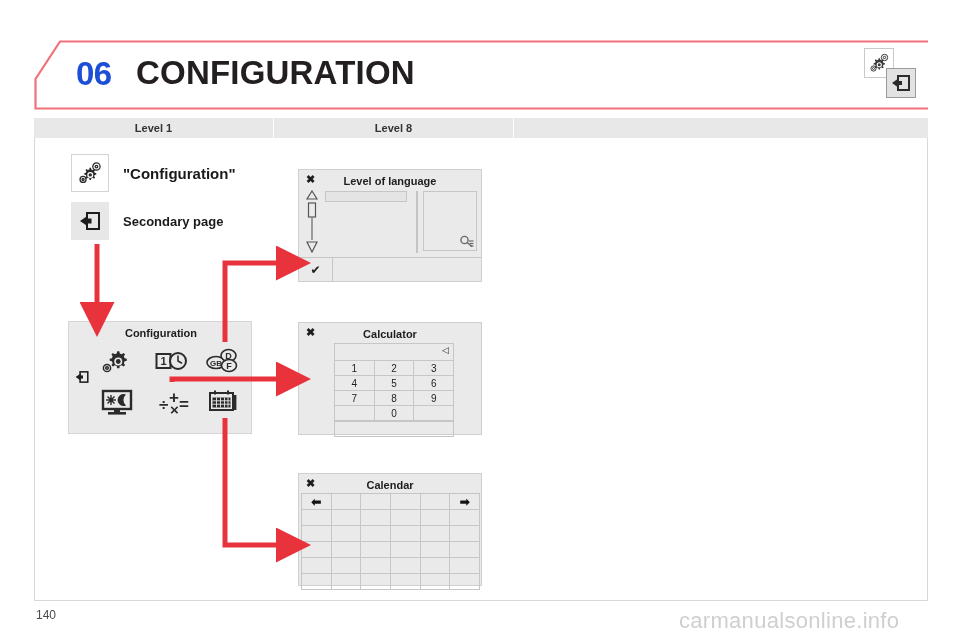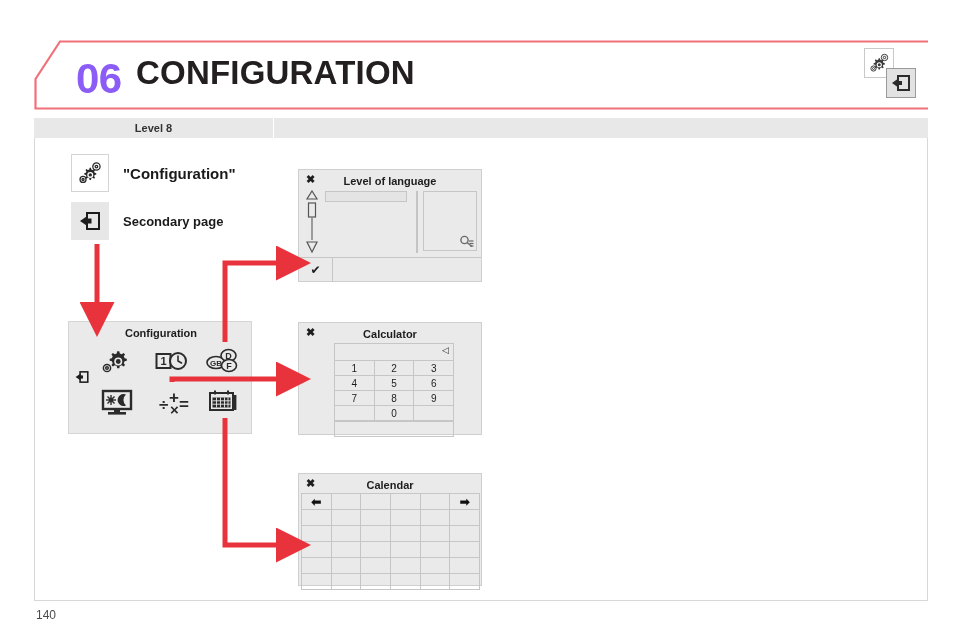--- a/index.html
+++ b/index.html
@@ -27,23 +27,23 @@
     left: 34px;
     top: 40px;
     width: 894px;
     height: 70px;
   }
   .banner svg { display: block; }
   .banner-num {
     position: absolute;
     left: 42px;
     top: 15px;
-    font-size: 42px;
+    font-size: 33px;
     font-weight: bold;
-    color: #8b5cf6;
+    color: #1d4ed8;
     letter-spacing: -0.5px;
   }
   .banner-title {
     position: absolute;
     left: 102px;
     top: 14px;
     font-size: 33px;
     font-weight: bold;
     color: #231f20;
     letter-spacing: 0.2px;
@@ -412,20 +412,21 @@
         <svg width="28" height="28" viewBox="0 0 28 28">
           <rect x="11" y="7" width="11" height="14" fill="none" stroke="#2b2b2b" stroke-width="2"></rect>
           <path d="M5 14 L12 9 L12 19 Z" fill="#2b2b2b"></path>
           <rect x="11" y="12" width="4" height="4" fill="#2b2b2b"></rect>
         </svg>
       </div>
     </div>
   </div>
 
   <div class="levels">
+    <div class="cell c1">Level 1</div>
     <div class="cell c2">Level 8</div>
     <div class="cell c3"></div>
   </div>
 
   <div class="left-rule"></div>
   <div class="right-rule"></div>
   <div class="bottom-rule"></div>
 
   <div class="legend-row" style="left:71px; top:154px;">
     <div class="legend-box white">
@@ -693,14 +694,15 @@
     <path d="M 97 244 L 97 308" stroke="#e8323c" stroke-width="5" fill="none" marker-end="url(#ah)"></path>
 
     <path d="M 225 342 L 225 263 L 282 263" stroke="#e8323c" stroke-width="5" fill="none" marker-end="url(#ah)"></path>
 
     <path d="M 172 382 L 172 379 L 282 379" stroke="#e8323c" stroke-width="5" fill="none" marker-end="url(#ah)"></path>
 
     <path d="M 225 418 L 225 545 L 282 545" stroke="#e8323c" stroke-width="5" fill="none" marker-end="url(#ah)"></path>
   </svg>
 
   <div class="page-num">140</div>
+  <div class="watermark">carmanualsonline.info</div>
 
 </div>
 
 </body></html>

